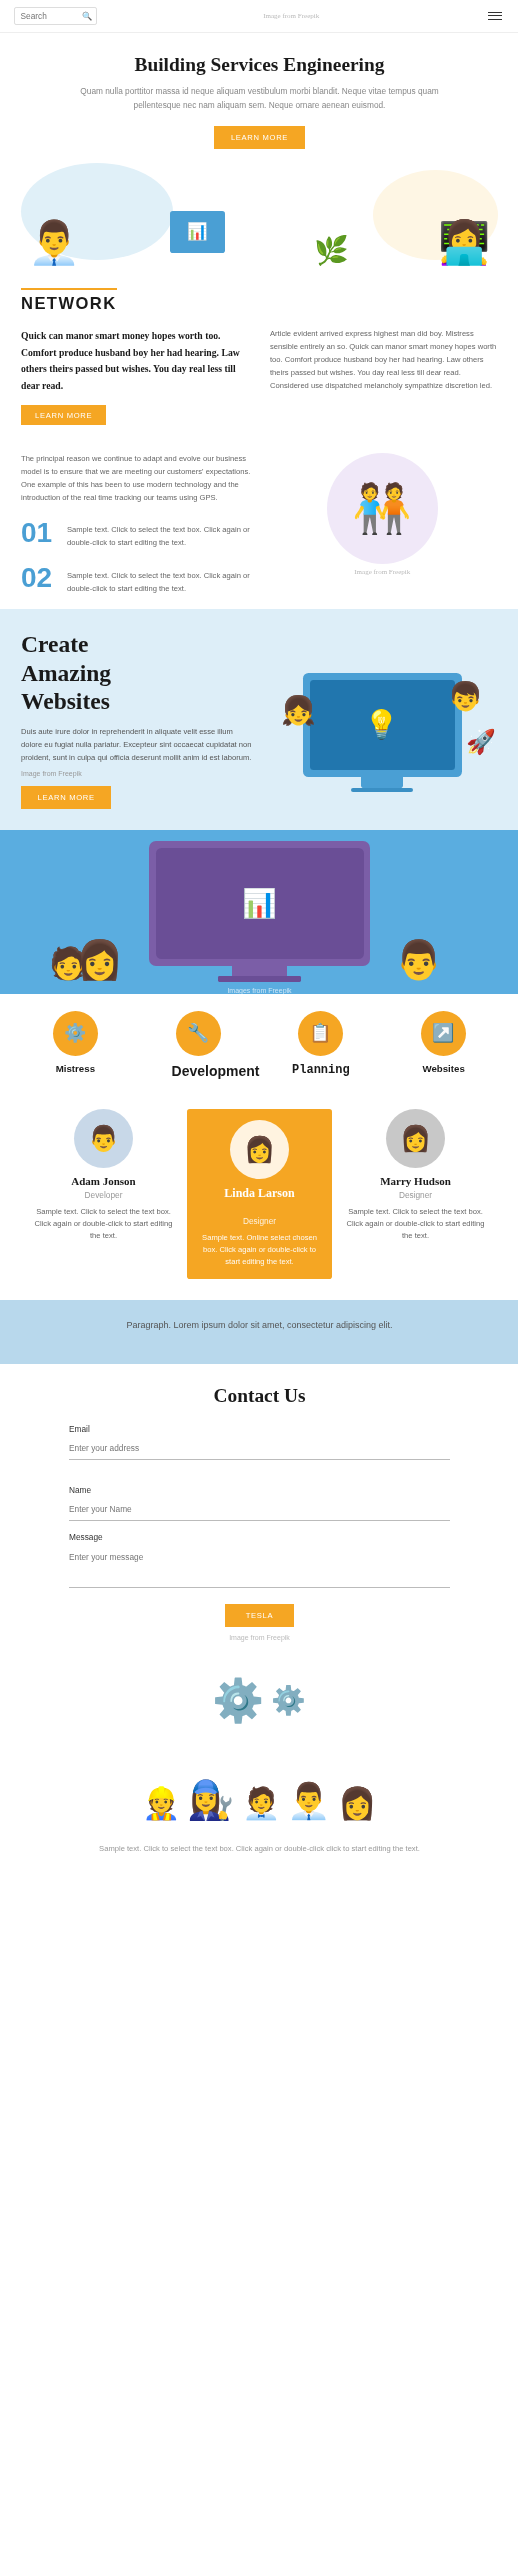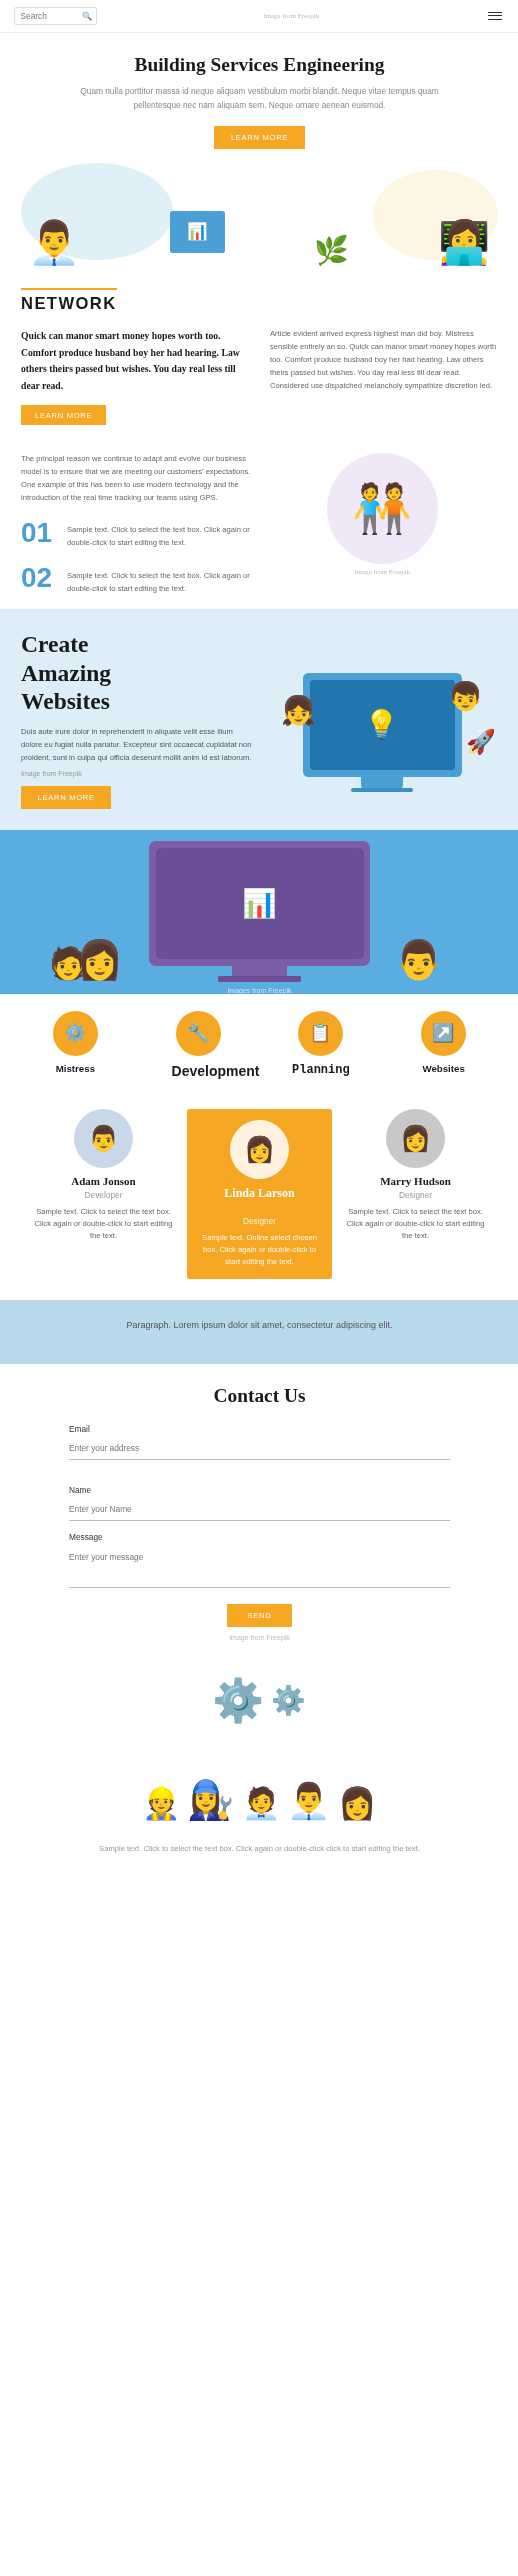--- a/index.html
+++ b/index.html
@@ -187,21 +187,21 @@
   <div style="margin-bottom:11px;">
     <label style="display:block;font-size:8.3px;color:#333;margin-bottom:4.2px;font-family:Arial,sans-serif;">Name</label>
     <input type="text" style="width: 100%; border-top: none; border-right: none; border-left: none; border-image: initial; border-bottom: 0.7px solid rgb(187, 187, 187); padding: 5.5px 0px; font-size: 8.3px; outline: none; color: rgb(153, 153, 153); font-family: Arial, sans-serif;" placeholder="Enter your Name">
   </div>
 
   <div style="margin-bottom:14px;">
     <label style="display:block;font-size:8.3px;color:#333;margin-bottom:4.2px;font-family:Arial,sans-serif;">Message</label>
     <textarea style="width: 100%; border-top: none; border-right: none; border-left: none; border-image: initial; border-bottom: 0.7px solid rgb(187, 187, 187); padding: 5.5px 0px; font-size: 8.3px; outline: none; color: rgb(153, 153, 153); height: 42px; resize: none; font-family: Arial, sans-serif;" placeholder="Enter your message"></textarea>
   </div>
 
-  <button style="background:#f5a623;color:#fff;border:none;padding:7px 21px;font-size:7.6px;cursor:pointer;display:block;margin:0 auto;letter-spacing:0.7px;font-family:Arial,sans-serif;">SEND</button>
+  <button style="background:#f5a623;color:#fff;border:none;padding:7px 21px;font-size:7.6px;cursor:pointer;display:block;margin:0 auto;letter-spacing:0.7px;font-family:Arial,sans-serif;">TESLA</button>
 
   <div style="text-align:center;font-size:7px;color:#bbb;margin-top:7px;font-family:Arial,sans-serif;">Image from Freepik</div>
 </section>
 
 <section style="background:#fff;padding:14px;text-align:center;">
 
   <div style="display:flex;justify-content:center;align-items:center;gap:7px;margin-bottom:14px;">
     <span style="font-size:42px;color:#f5a623;">⚙️</span>
     <span style="font-size:28px;color:#f5a623;">⚙️</span>
   </div>

